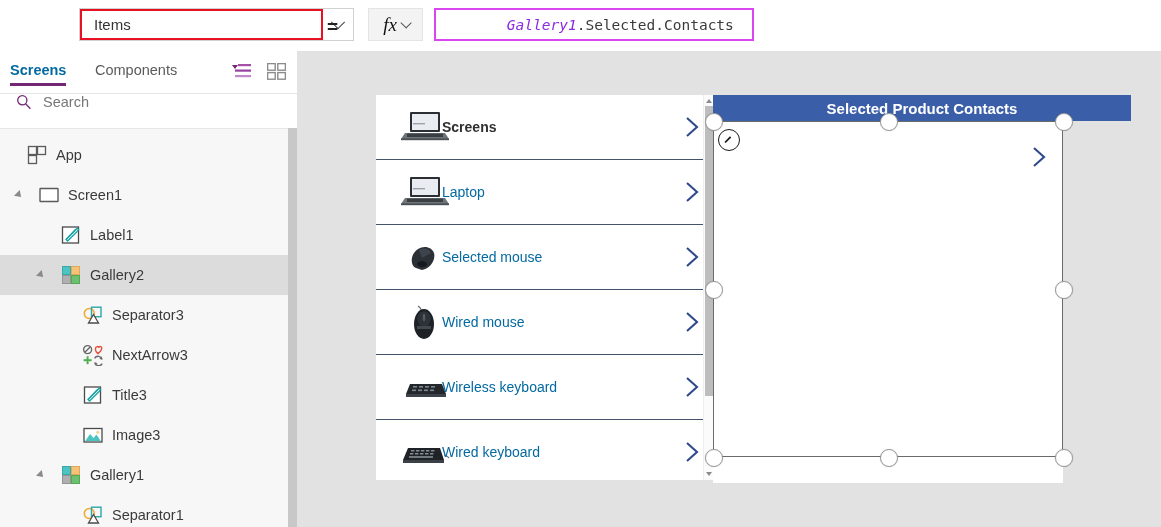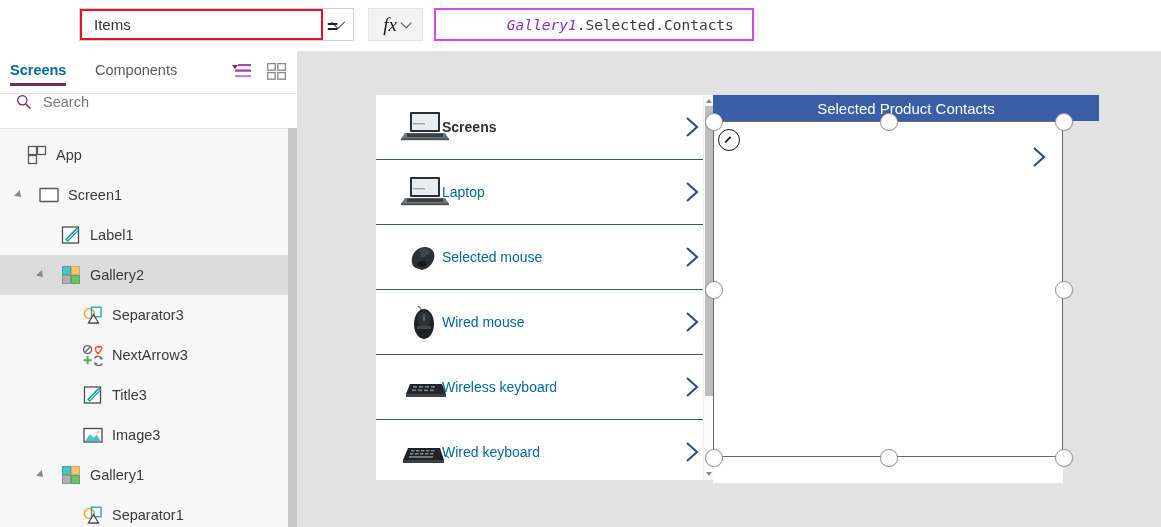--- a/index.html
+++ b/index.html
@@ -64,21 +64,21 @@
   .parrow{position:absolute;right:9px;top:50%;transform:translateY(-50%);width:22px;height:26px;}
 
   .pgal-sb{position:absolute;left:406px;top:44px;width:10px;height:385px;background:#fbfbfb;border-left:1px solid #eee;}
   .pgal-sb .up,.pgal-sb .dn{position:absolute;left:2px;width:0;height:0;border-left:3px solid transparent;border-right:3px solid transparent;}
   .pgal-sb .up{top:4px;border-bottom:4px solid #8b8b8b;}
   .pgal-sb .dn{bottom:4px;border-top:4px solid #8b8b8b;}
   .pgal-sb .thumb{position:absolute;left:1px;top:11px;width:8px;height:290px;background:#bdbdbd;}
 
   
   .sgal{position:absolute;left:416px;top:44px;width:350px;height:388px;background:#ffffff;}
-  .sgal-hdr{position:absolute;left:0;top:0;width:386px;height:26px;background:#3b5ea8;color:#fff;font-size:15px;font-weight:normal;display:flex;align-items:center;justify-content:center;}
+  .sgal-hdr{position:absolute;left:0;top:0;width:418px;height:26px;background:#3b5ea8;color:#fff;font-size:15px;font-weight:bold;display:flex;align-items:center;justify-content:center;}
   .sgal-item{position:absolute;left:0;top:26px;width:350px;height:72px;border-bottom:1px solid #44546a;}
   .sgal-item .parrow{right:13px;}
   .sgal-body{position:absolute;left:0;top:98px;width:350px;height:290px;background:#fff;}
 
   
   .selrect{position:absolute;left:416px;top:70px;width:350px;height:336px;border:1px solid #6b6b6b;box-sizing:border-box;pointer-events:none;}
   .hnd{position:absolute;width:16px;height:16px;border-radius:50%;background:#fff;border:1px solid #9a9a9a;box-shadow:0 0 1px rgba(0,0,0,.25);}
   .badge-edit{position:absolute;left:421px;top:78px;width:20px;height:20px;border-radius:50%;background:#fff;border:1.4px solid #1a1a1a;display:flex;align-items:center;justify-content:center;}
 
   .nosel{user-select:none;}

